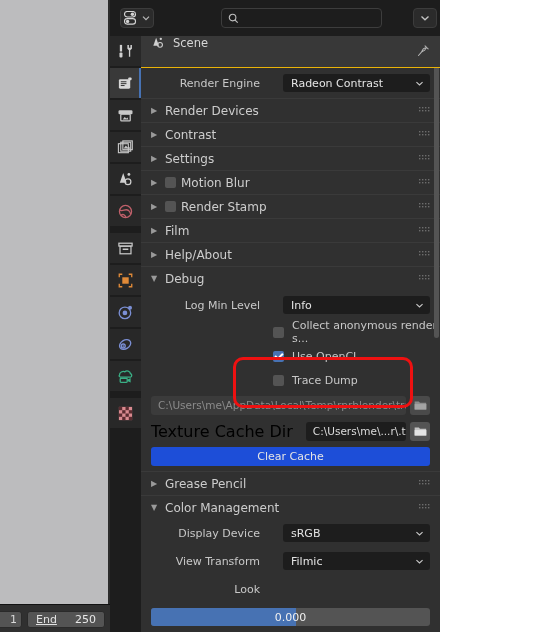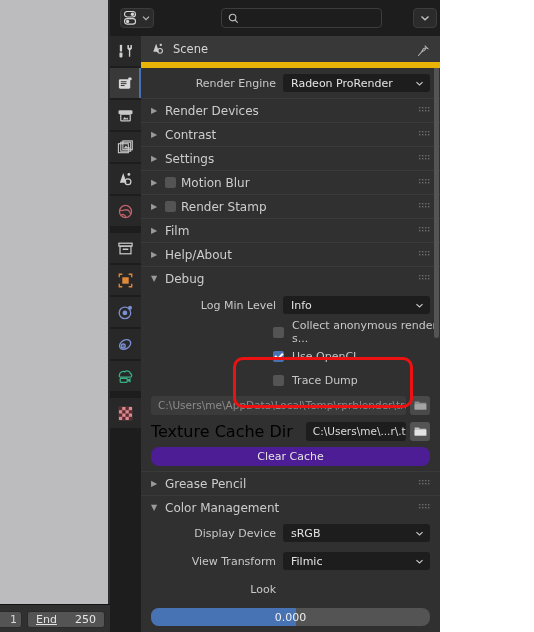--- a/index.html
+++ b/index.html
@@ -89,30 +89,30 @@
     position:absolute; left:31px; top:36px; width:299px; height:596px;
     background:#303030;
   }
   .scrollbar {
     position:absolute; right:1px; top:2px; width:5px; height:300px;
     background:#545454; border-radius:3px;
   }
 
   .id-row {
     position:relative; height:32px; background:#383838;
-    display:flex; align-items:center; padding:0 10px;
-    border-bottom:6px solid #eab308;
+    display:flex; align-items:flex-start; padding:0 10px;
+    border-bottom:1px solid #eab308;
   }
   .id-row .name { color:#d6d6d6; font-size:11.5px; margin-left:8px; }
   .pin { position:absolute; right:10px; top:8px; }
 
   .row { display:flex; align-items:center; height:26px; padding:0 10px; }
   .row .lbl {
     color:#c8c8c8; font-size:11px; text-align:right;
-    width:132px; padding-right:7px; flex:none;
+    width:132px; padding-right:23px; flex:none;
   }
   .dropdown {
     flex:1; height:18px; background:#545454; border-radius:3px;
     display:flex; align-items:center; justify-content:space-between;
     padding:0 6px 0 8px; color:#e4e4e4; font-size:11px;
   }
   .dropdown.dark { background:#1d1d1d; }
 
   .sect {
     display:flex; align-items:center; height:24px; padding:0 10px;
@@ -143,27 +143,27 @@
     color:#8b8b8b; font-size:10.5px; white-space:nowrap; overflow:hidden;
   }
   .pathfield.dark { background:#1d1d1d; color:#dcdcdc; }
   .folderbtn {
     width:20px; height:19px; border-radius:3px; flex:none;
     display:flex; align-items:center; justify-content:center; background:#545454;
   }
   .folderbtn.dim { background:#4a4a4a; }
 
   .bigbtn {
-    margin:3px 10px 2px 10px; height:19px; background:#4c1d95;
-    border-radius:8px; display:flex; align-items:center; justify-content:center;
+    margin:3px 10px 2px 10px; height:19px; background:#1d4ed8;
+    border-radius:3px; display:flex; align-items:center; justify-content:center;
     color:#e4e4e4; font-size:11px;
   }
 
   .slider {
-    flex:1; height:18px; background:#545454; border-radius:8px;
+    flex:1; height:18px; background:#545454; border-radius:3px;
     position:relative; overflow:hidden;
     display:flex; align-items:center; justify-content:center;
   }
   .slider .fill {
     position:absolute; left:0; top:0; bottom:0; width:52%;
     background:#4772b3;
   }
   .slider .sv { position:relative; color:#f0f0f0; font-size:11px; }
 
   
@@ -343,21 +343,21 @@
         </svg>
         <span class="name">Scene</span>
         <svg class="pin" width="14" height="14" viewBox="0 0 18 18">
           <path d="M11.6 2.4 L15.6 6.4 M13.4 4.2 L9.4 6.2 L7 10.4 L3.2 14.8 M7 10.4 L11.2 8 L13.4 4.2" fill="none" stroke="#b5b5b5" stroke-width="1.3" stroke-linecap="round"></path>
         </svg>
       </div>
 
       <div class="row" style="height:30px;">
         <span class="lbl">Render Engine</span>
         <div class="dropdown dark">
-          <span>Radeon ProRender</span>
+          <span>Radeon Contrast</span>
           <svg width="9" height="7" viewBox="0 0 10 8">
             <path d="M1.5 2.4 L5 5.7 L8.5 2.4" fill="none" stroke="#c8c8c8" stroke-width="1.3"></path>
           </svg>
         </div>
       </div>
 
       <div class="sect">
         <span class="tri">▶</span>
         <span class="txt">Render Devices</span>
         <svg class="grip" width="11" height="9" viewBox="0 0 11 9">

